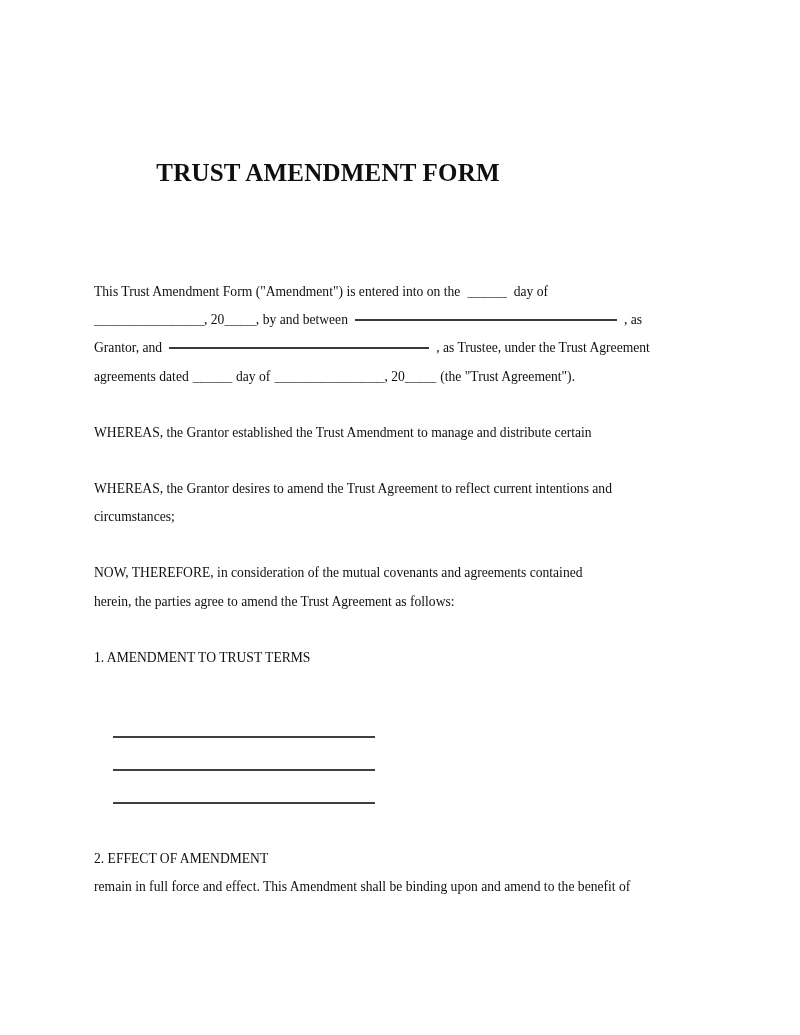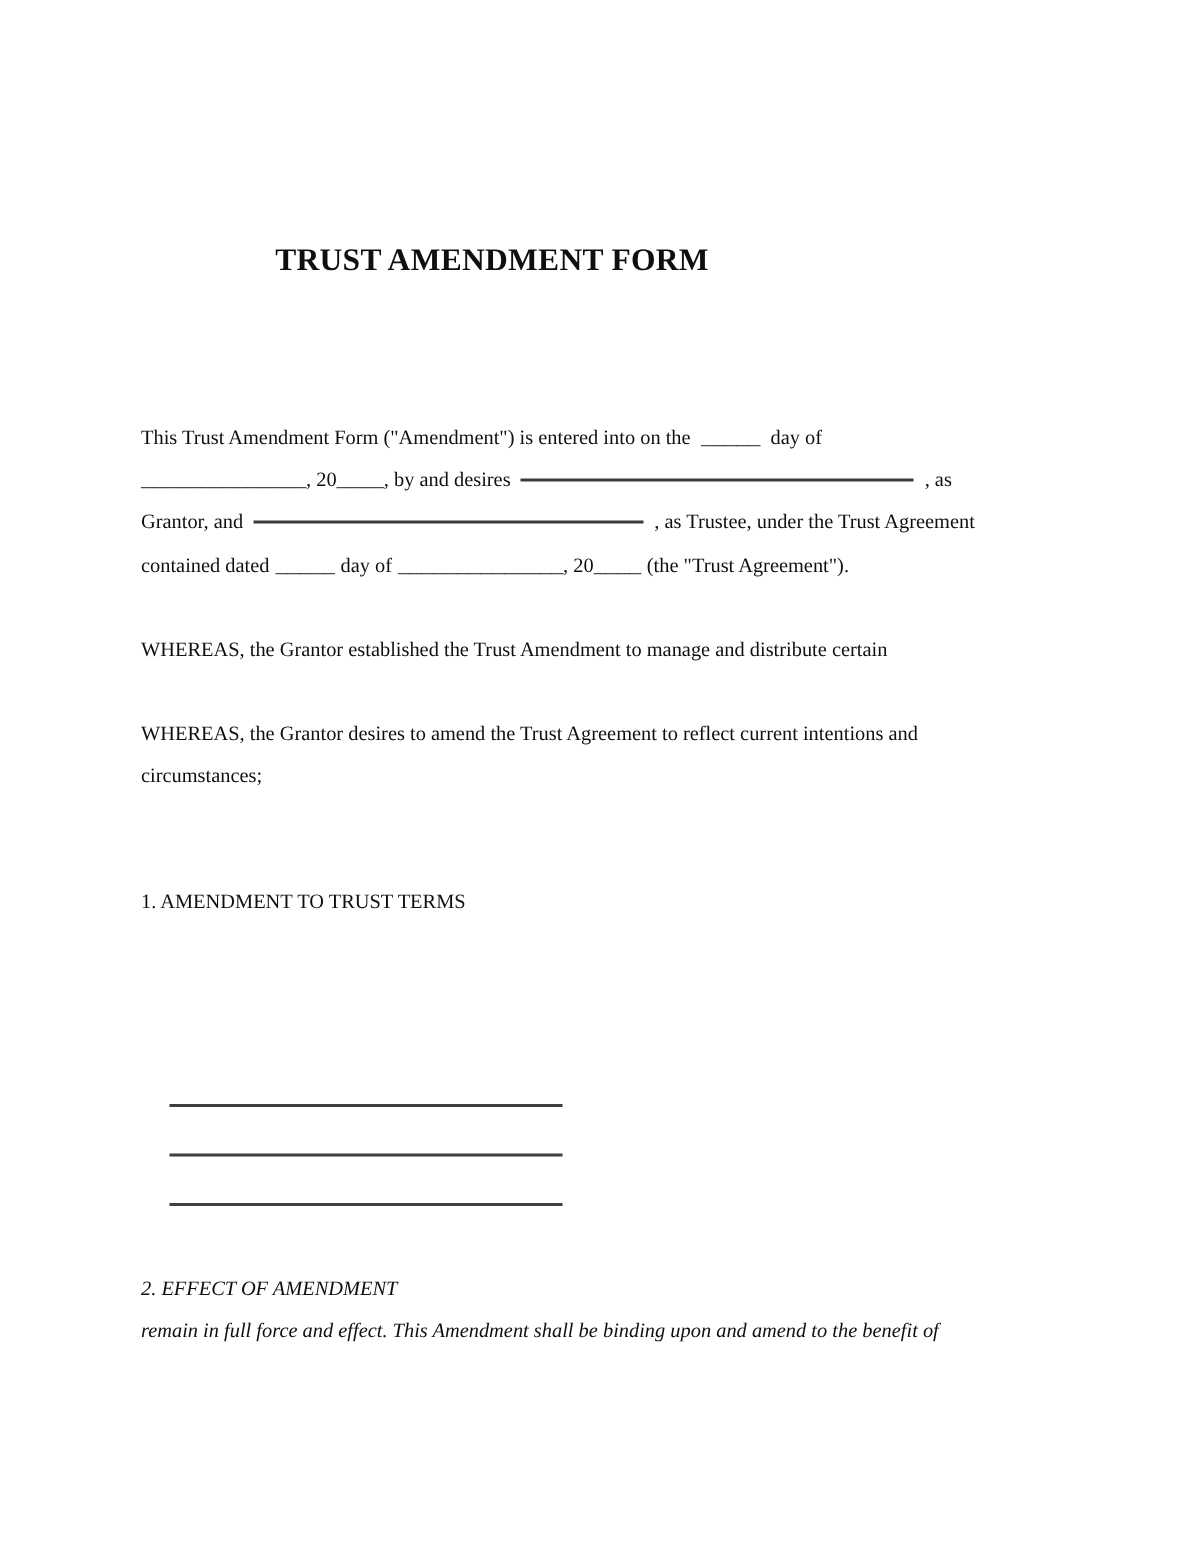--- a/index.html
+++ b/index.html
@@ -20,21 +20,21 @@
     -webkit-font-smoothing: antialiased;
   }
 
   
   .doc-title {
     position: absolute;
     left: 0;
     top: 160px;
     width: 656px;
     text-align: center;
-    font-size: 21px;
+    font-size: 25px;
     font-weight: bold;
     letter-spacing: 0.2px;
     line-height: 26px;
     white-space: nowrap;
   }
 
   
   .body-block {
     position: absolute;
     left: 94px;
@@ -93,60 +93,63 @@
   }
 
   
   .sec2-block {
     position: absolute;
     left: 94px;
     top: 845px;
     width: 620px;
     font-size: 13.6px;
     line-height: 28.2px;
-    font-style: italic;
   }
 
   .sp { display: inline-block; width: 7px; }
   .sp-sm { display: inline-block; width: 4px; }
 </style>
 </head>
 <body>
 
 <div class="page">
 
   <div class="doc-title">TRUST AMENDMENT FORM</div>
 
   <div class="body-block">
 
     <div class="para">
       <div class="line"><span>This Trust Amendment Form ("Amendment") is entered into on the</span><span class="sp"></span><span class="blank">_____</span><span class="sp"></span><span>day of</span></div>
 
-      <div class="line"><span class="blank">______________</span><span>, 20</span><span class="blank">____</span><span>, by and desires</span><span class="sp"></span><span class="rule rule-a"></span><span class="sp"></span><span>, as</span></div>
+      <div class="line"><span class="blank">______________</span><span>, 20</span><span class="blank">____</span><span>, by and between</span><span class="sp"></span><span class="rule rule-a"></span><span class="sp"></span><span>, as</span></div>
 
       <div class="line"><span>Grantor, and</span><span class="sp"></span><span class="rule rule-b"></span><span class="sp"></span><span>, as Trustee, under the Trust Agreement</span></div>
 
-      <div class="line"><span>contained dated</span><span class="sp-sm"></span><span class="blank">_____</span><span class="sp-sm"></span><span>day of</span><span class="sp-sm"></span><span class="blank">______________</span><span>, 20</span><span class="blank">____</span><span class="sp-sm"></span><span>(the "Trust Agreement").</span></div>
+      <div class="line"><span>agreements dated</span><span class="sp-sm"></span><span class="blank">_____</span><span class="sp-sm"></span><span>day of</span><span class="sp-sm"></span><span class="blank">______________</span><span>, 20</span><span class="blank">____</span><span class="sp-sm"></span><span>(the "Trust Agreement").</span></div>
     </div>
 
     <div class="para-gap"></div>
 
     <div class="para">
       <div class="line">WHEREAS, the Grantor established the Trust Amendment to manage and distribute certain</div>
     </div>
 
     <div class="para-gap"></div>
 
     <div class="para">
       <div class="line">WHEREAS, the Grantor desires to amend the Trust Agreement to reflect current intentions and</div>
       <div class="line">circumstances;</div>
     </div>
 
     <div class="para-gap"></div>
 
+    <div class="para">
+      <div class="line">NOW, THEREFORE, in consideration of the mutual covenants and agreements contained</div>
+      <div class="line">herein, the parties agree to amend the Trust Agreement as follows:</div>
+    </div>
 
     <div class="para-gap"></div>
 
     <div class="para">
       <div class="line">1. AMENDMENT TO TRUST TERMS</div>
     </div>
   </div>
 
   <div class="fill-lines">
     <div class="fill-line"></div>

